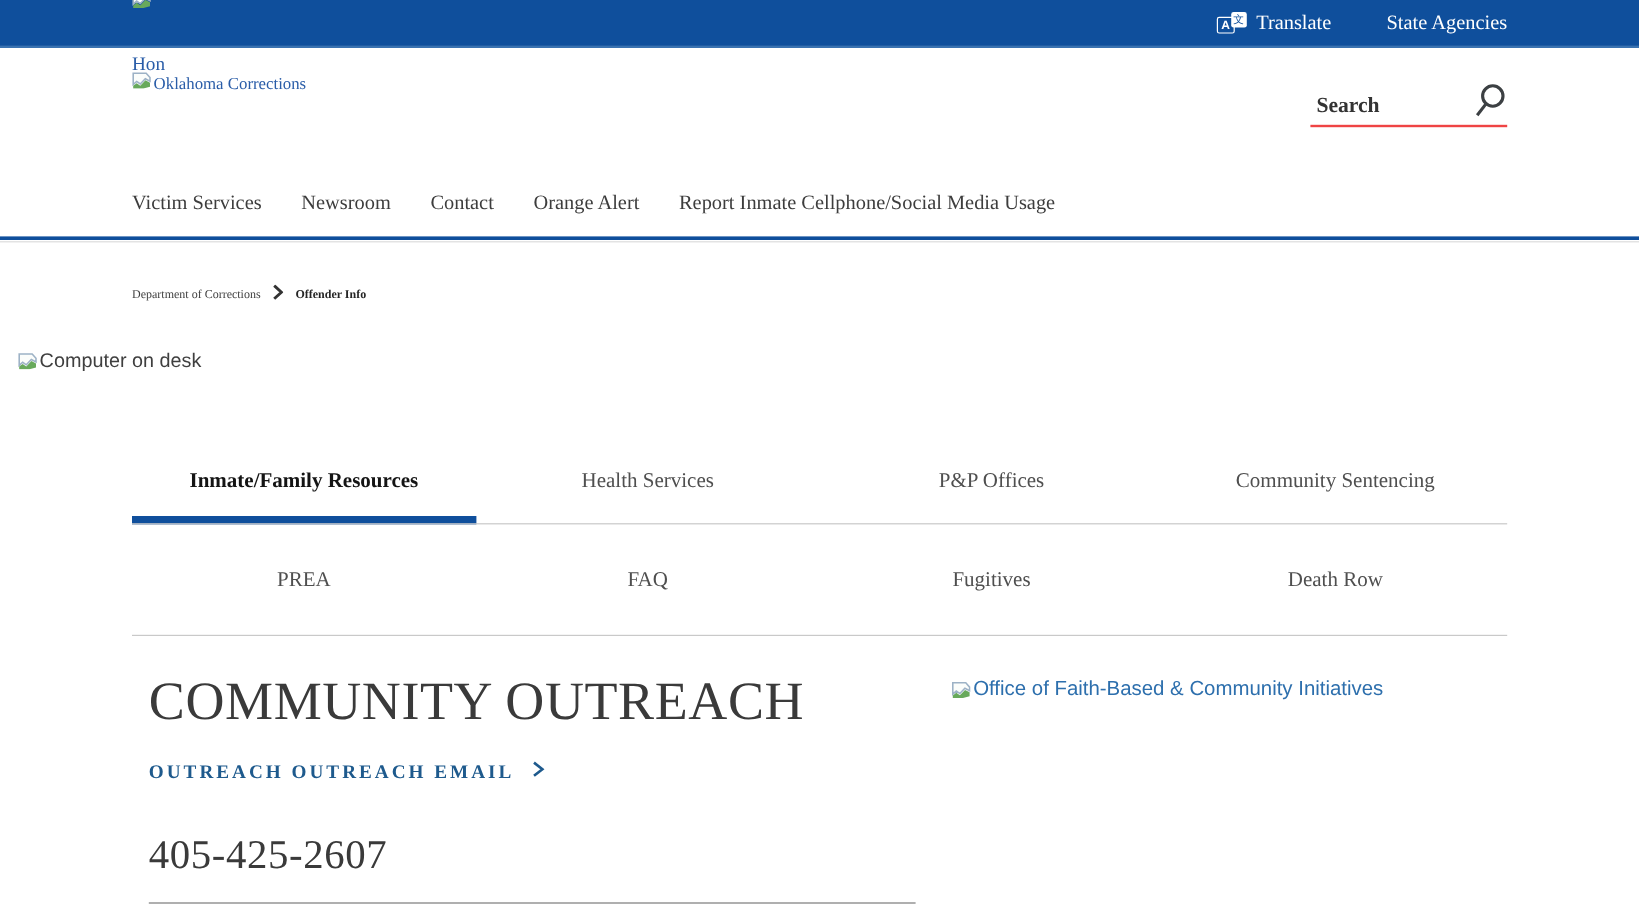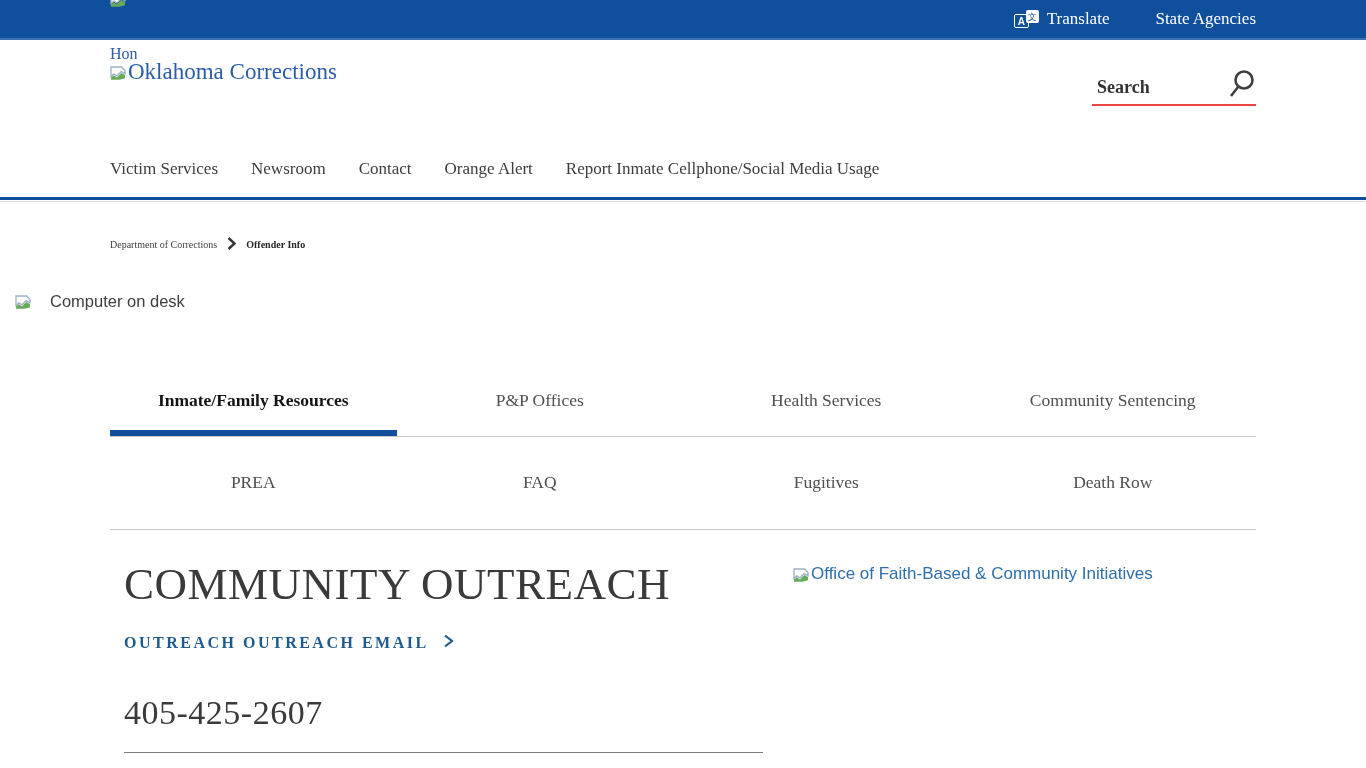--- a/index.html
+++ b/index.html
@@ -33,22 +33,22 @@
     line-height:12px; display:flex; align-items:center; justify-content:center;
     margin-left:-3px; position:relative; top:-3px;
   }
   
   .logo-icon-top { position:absolute; left:110px; top:-7px; z-index:20; }
   .home-alt {
     position:absolute; left:110px; top:45px; z-index:5;
     color:#2a5da8; font-size:16px; text-decoration:none; cursor:pointer;
   }
   .logo-link {
-    position:absolute; left:110px; top:57px; display:flex; align-items:center;
-    gap:2px; color:#2a5da8; font-size:23px; text-decoration:none; cursor:pointer;
+    position:absolute; left:110px; top:57px; display:flex; align-items:flex-end;
+    gap:2px; color:#2a5da8; font-size:14px; text-decoration:none; cursor:pointer;
   }
   .logo-link .bimg { margin-top:3px; }
   
   .search {
     position:absolute; left:1092px; top:70px; width:164px; height:36px;
     border-bottom:2px solid #ef4444; display:flex; align-items:center;
   }
   .search input {
     flex:1; border:none; outline:none; background:transparent;
     font-family:"Liberation Serif","DejaVu Serif",serif;
@@ -71,21 +71,21 @@
   
   .breadcrumb {
     position:absolute; left:110px; top:237px;
     display:flex; align-items:center; gap:10px; font-size:10px;
   }
   .breadcrumb a { color:#3f3f3f; text-decoration:none; cursor:pointer; }
   .breadcrumb .current { color:#262626; font-weight:bold; }
   
   .hero-alt {
     position:absolute; left:15px; top:292px;
-    display:flex; align-items:flex-start; gap:19px;
+    display:flex; align-items:flex-start; gap:2px;
     font-family:"Liberation Sans","DejaVu Sans",sans-serif;
     font-size:16.5px; color:#3f3f3f;
   }
   .hero-alt .bimg { margin-top:2px; }
   
   .tabs-row1 {
     position:absolute; left:110px; top:378px; width:1146px;
     display:grid; grid-template-columns:repeat(4,1fr);margin-top:12px;
   }
   .tabs-row2 {
@@ -193,22 +193,22 @@
       <svg width="16" height="14" viewBox="0 0 16 14">
         <path d="M1 1 h10.8 l3.2 3.6 v3 l-3.9 -2 -4.2 4.4 -3 -2.1 L1 10.5 Z" fill="#fbfdfb" stroke="#9db2c6" stroke-width="1.3"></path>
         <path d="M1 11.5 l2.9 -2.2 3 2.1 4.3 -4.5 3.8 2 v3.4 l-5.5 1.4 H1 Z" fill="#68a95c"></path>
       </svg>
     </span>
     <span>Computer on desk</span>
   </div>
 
   <div class="tabs-row1">
     <span class="tab active">Inmate/Family Resources</span>
+    <span class="tab">Health Services</span>
     <span class="tab">P&amp;P Offices</span>
-    <span class="tab">Health Services</span>
     <span class="tab">Community Sentencing</span>
   </div>
   <div class="tab-indicator"></div>
   <div class="tabline1"></div>
 
   <div class="tabs-row2">
     <span class="tab">PREA</span>
     <span class="tab">FAQ</span>
     <span class="tab">Fugitives</span>
     <span class="tab">Death Row</span>

